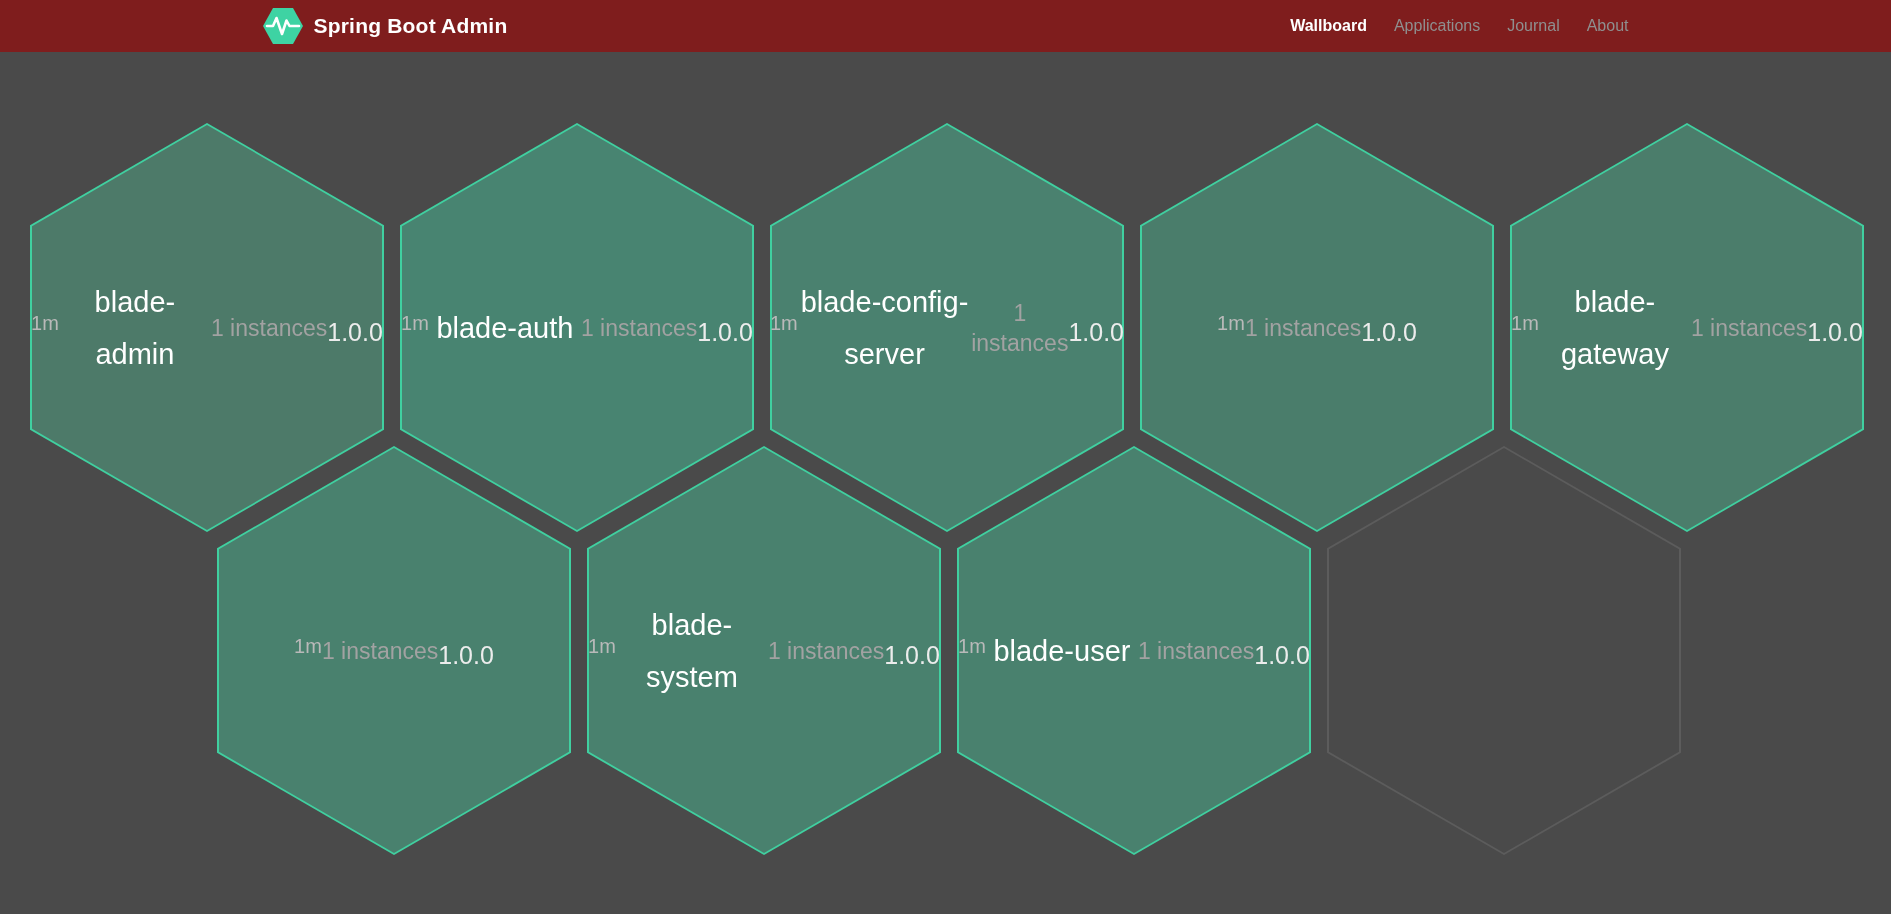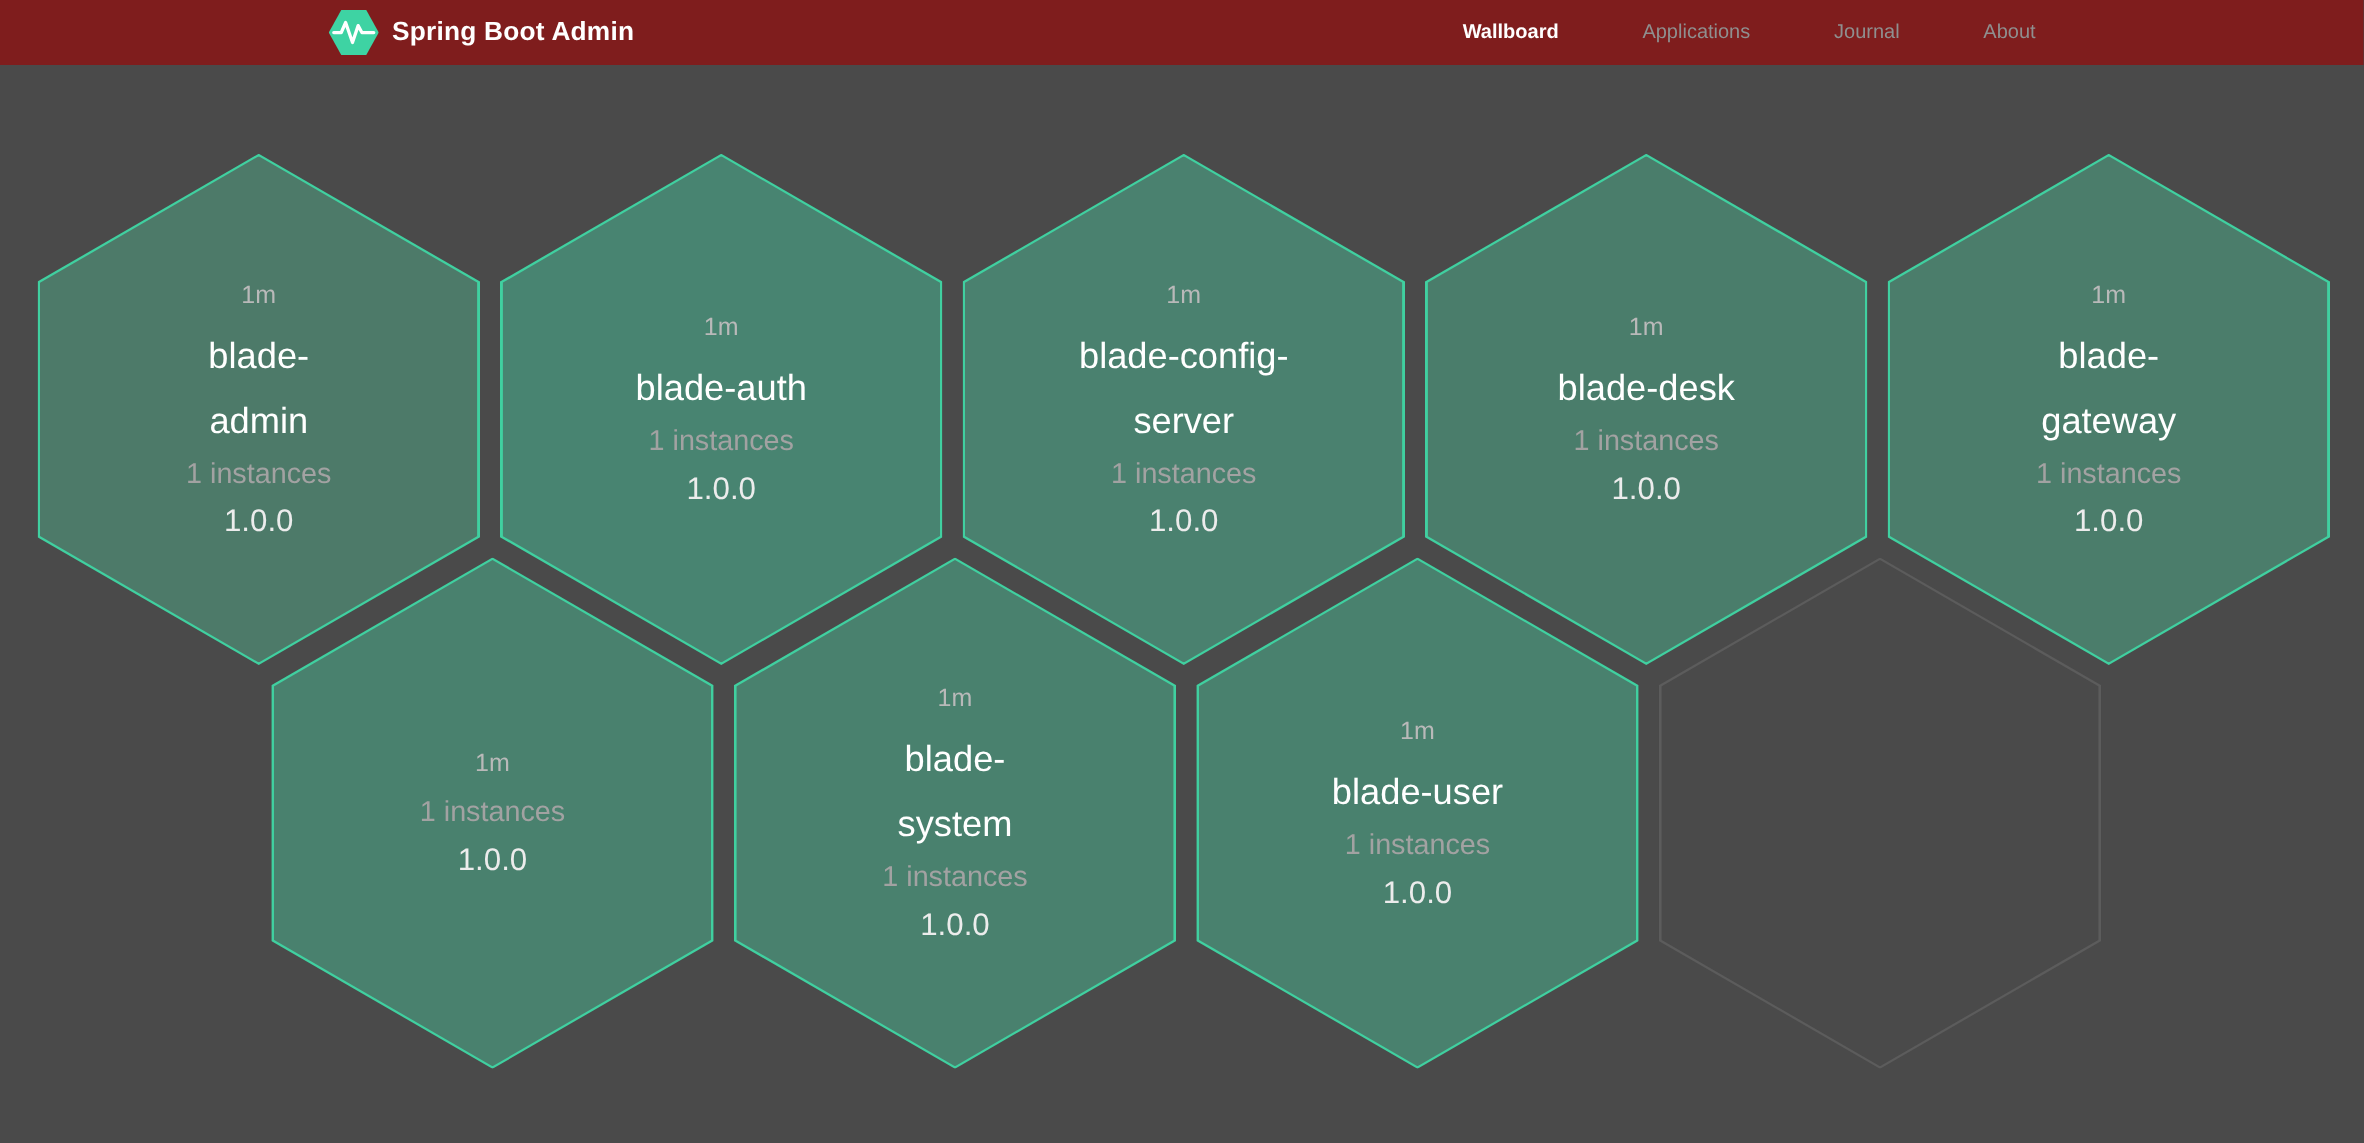--- a/index.html
+++ b/index.html
@@ -13,34 +13,34 @@
 
   
   .navbar { height:52px; width:100%; }
   .navbar-inner {
     width:1366px; height:100%; margin:0 auto;
     display:flex; align-items:center;
   }
   .brand { display:flex; align-items:center; gap:11px; cursor:pointer; }
   .brand-title { color:#ffffff; font-size:21px; font-weight:bold; letter-spacing:.2px; }
   .nav { margin-left:auto; display:flex; align-items:center; gap:27px; }
-  .nav-item { color:#8f8f8f; font-size:16px; cursor:pointer;margin-left:40px; }
+  .nav-item { color:#8f8f8f; font-size:16px; cursor:pointer; }
   .nav-item.active { color:#ffffff; font-weight:600; }
 
   
   .hex { position:absolute; width:354px; height:409px; cursor:pointer; }
   .hex-layer {
     position:absolute;
     clip-path:polygon(50% 0%, 100% 25%, 100% 75%, 50% 100%, 0% 75%, 0% 25%);
   }
   .hex-border-layer { inset:0; }
   .hex-fill-layer   { inset:2px; }
   .hex-content {
     position:absolute; inset:0;
-    display:flex; flex-direction:column; align-items:center; justify-content:center;
+    display:flex; flex-direction:row; align-items:center; justify-content:center;
     text-align:center;
   }
   .uptime    { font-size:20px; line-height:26px; color:#b9b9b9; margin-bottom:10px; }
   .app-name  { font-size:29px; line-height:52px; color:#ffffff; width:152px; }
   .hex--wide-name .app-name { font-size:29px; width:240px; }
   .instances { font-size:23px; line-height:30px; color:#a2a2a2; }
   .version   { font-size:25px; line-height:32px; color:#ececec; margin-top:8px;text-align:center; }
 
   .hex--empty { cursor:default; }
 </style>
@@ -96,21 +96,20 @@
     <div class="instances">1 instances</div>
     <div class="version">1.0.0</div>
   </div>
 </div>
 
 <div class="hex" style="left:1140px;top:123px;">
   <div class="hex-layer hex-border-layer" style="background: rgb(64, 208, 160);"></div>
   <div class="hex-layer hex-fill-layer" style="background: rgb(74, 125, 107);"></div>
   <div class="hex-content">
     <div class="uptime">1m</div>
-    <div class="app-name">blade-desk</div>
     <div class="instances">1 instances</div>
     <div class="version">1.0.0</div>
   </div>
 </div>
 
 <div class="hex" style="left:1510px;top:123px;">
   <div class="hex-layer hex-border-layer" style="background: rgb(64, 208, 160);"></div>
   <div class="hex-layer hex-fill-layer" style="background: rgb(75, 125, 107);"></div>
   <div class="hex-content">
     <div class="uptime">1m</div>

